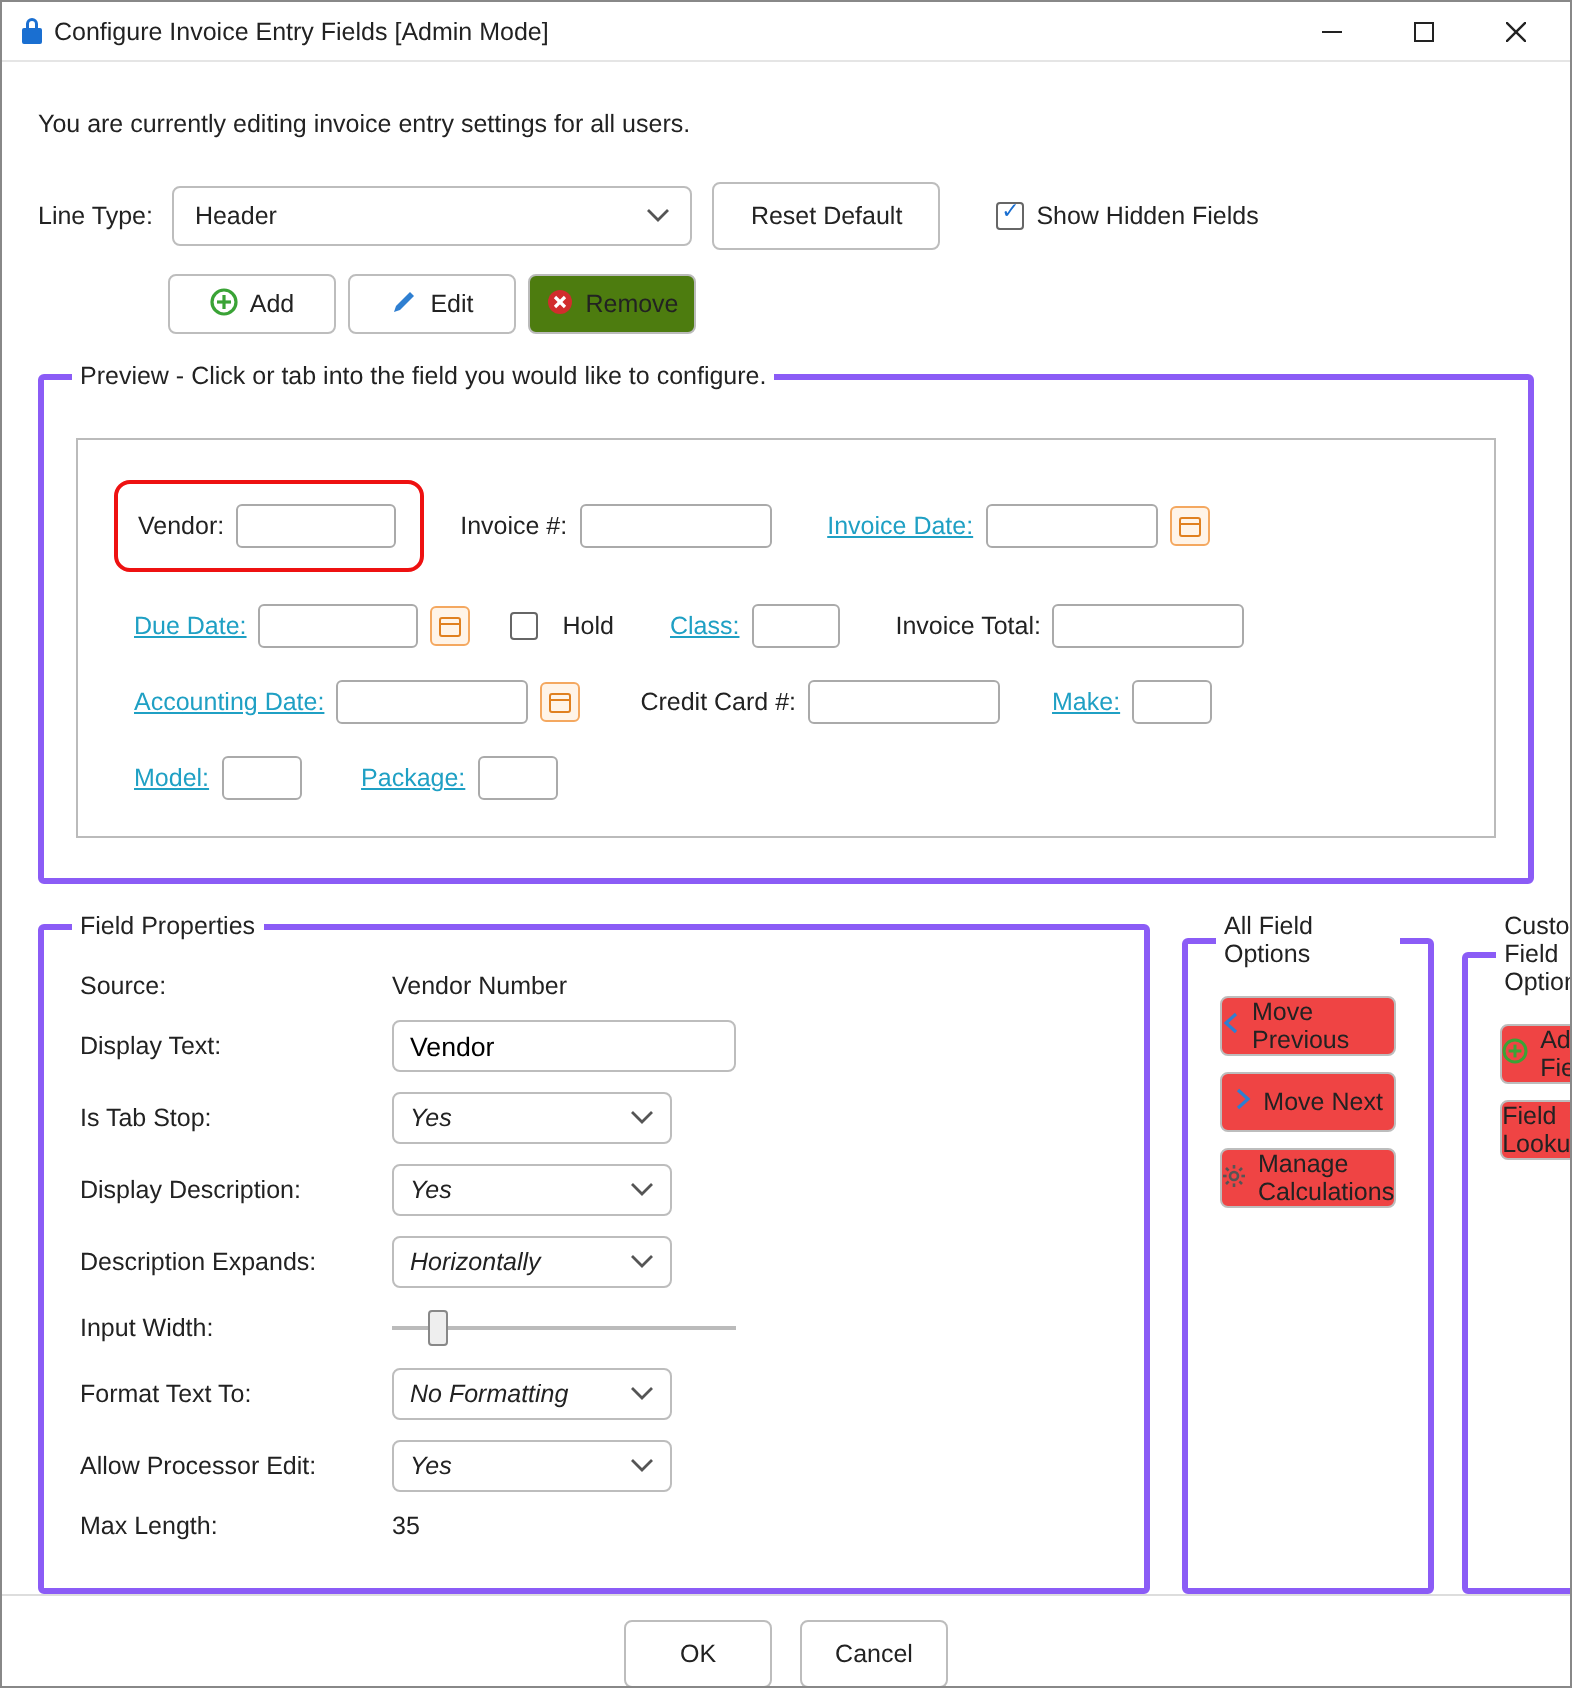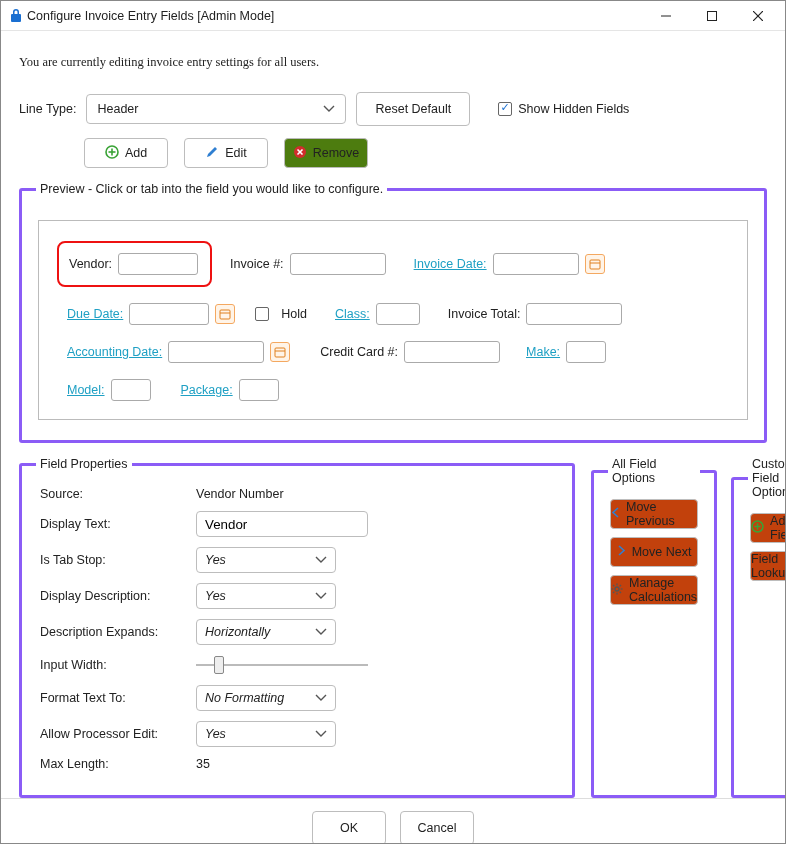--- a/index.html
+++ b/index.html
@@ -28,21 +28,21 @@
   .titlebar .title-text { flex: 1; padding-left: 4px; }
   .titlebar .win-ctrls { display: flex; gap: 0; }
   .titlebar .win-btn {
     width: 46px; height: 29px;
     display: flex; align-items: center; justify-content: center;
     font-size: 14px; cursor: default;
   }
   .lock-icon { width:14px; height:15px; }
   
   .content { padding: 14px 18px 0 18px; flex: 1; display: flex; flex-direction: column; }
-  .info-text { margin: 10px 0 22px 0; font-family: Liberation Serif, serif; }
+  .info-text { margin: 10px 0 22px 0; }
   .row { display: flex; align-items: center; gap: 10px; }
   .line-type-row { margin-bottom: 12px; }
   .select-wide {
     width: 260px; height: 30px;
     border: 1px solid #bdbdbd; border-radius: 4px;
     padding: 0 30px 0 10px;
     background: #fff;
     position: relative;
     display: flex; align-items: center;
     cursor: pointer;
@@ -70,21 +70,21 @@
     margin-right: 6px;
     position: relative;
   }
   .checkbox.checked::after {
     content: "✓";
     position: absolute;
     font-size: 11px; line-height: 1;
     color: #1a6fd1;
     top: -1px;
   }
-  .toolbar-row { padding-left: 65px; display:flex; gap:16px; margin-bottom:14px;}
+  .toolbar-row { padding-left: 65px; display:flex; gap:6px; margin-bottom:14px;}
   .toolbar-row .btn { width: 84px; padding: 0; }
   
   fieldset {
     border: 3px solid #8b5cf6;
     border-radius: 3px;
     padding: 10px 14px 14px 14px;
     margin: 0;
   }
   legend { padding: 0 4px; }
   .preview-box {
@@ -140,21 +140,21 @@
   .slider-wrap { width:172px; position:relative; height:20px; display:flex; align-items:center; }
   .slider-track { border-top:1px solid #bbb; border-bottom:1px solid #bbb; width:100%; height:2px; background:#e8e8e8;}
   .slider-thumb {
     position:absolute; left:18px; top:1px;
     width:10px; height:18px;
     background:#eee; border:1px solid #888; border-radius:2px;
   }
   .side-btn {
     height:30px; width:100%;
     border:1px solid #bdbdbd; border-radius:4px;
-    background:#c2410c;
+    background:#ef4444;
     display:flex; align-items:center; justify-content:center; gap:6px;
     cursor:pointer;
     font-size:12.5px;
   }
   .side-stack { display:flex; flex-direction:column; gap:8px; padding:4px 2px; }
   
   .footer {
     border-top:1px solid #ddd;
     padding:12px 0;
     display:flex; justify-content:center; gap:14px;

